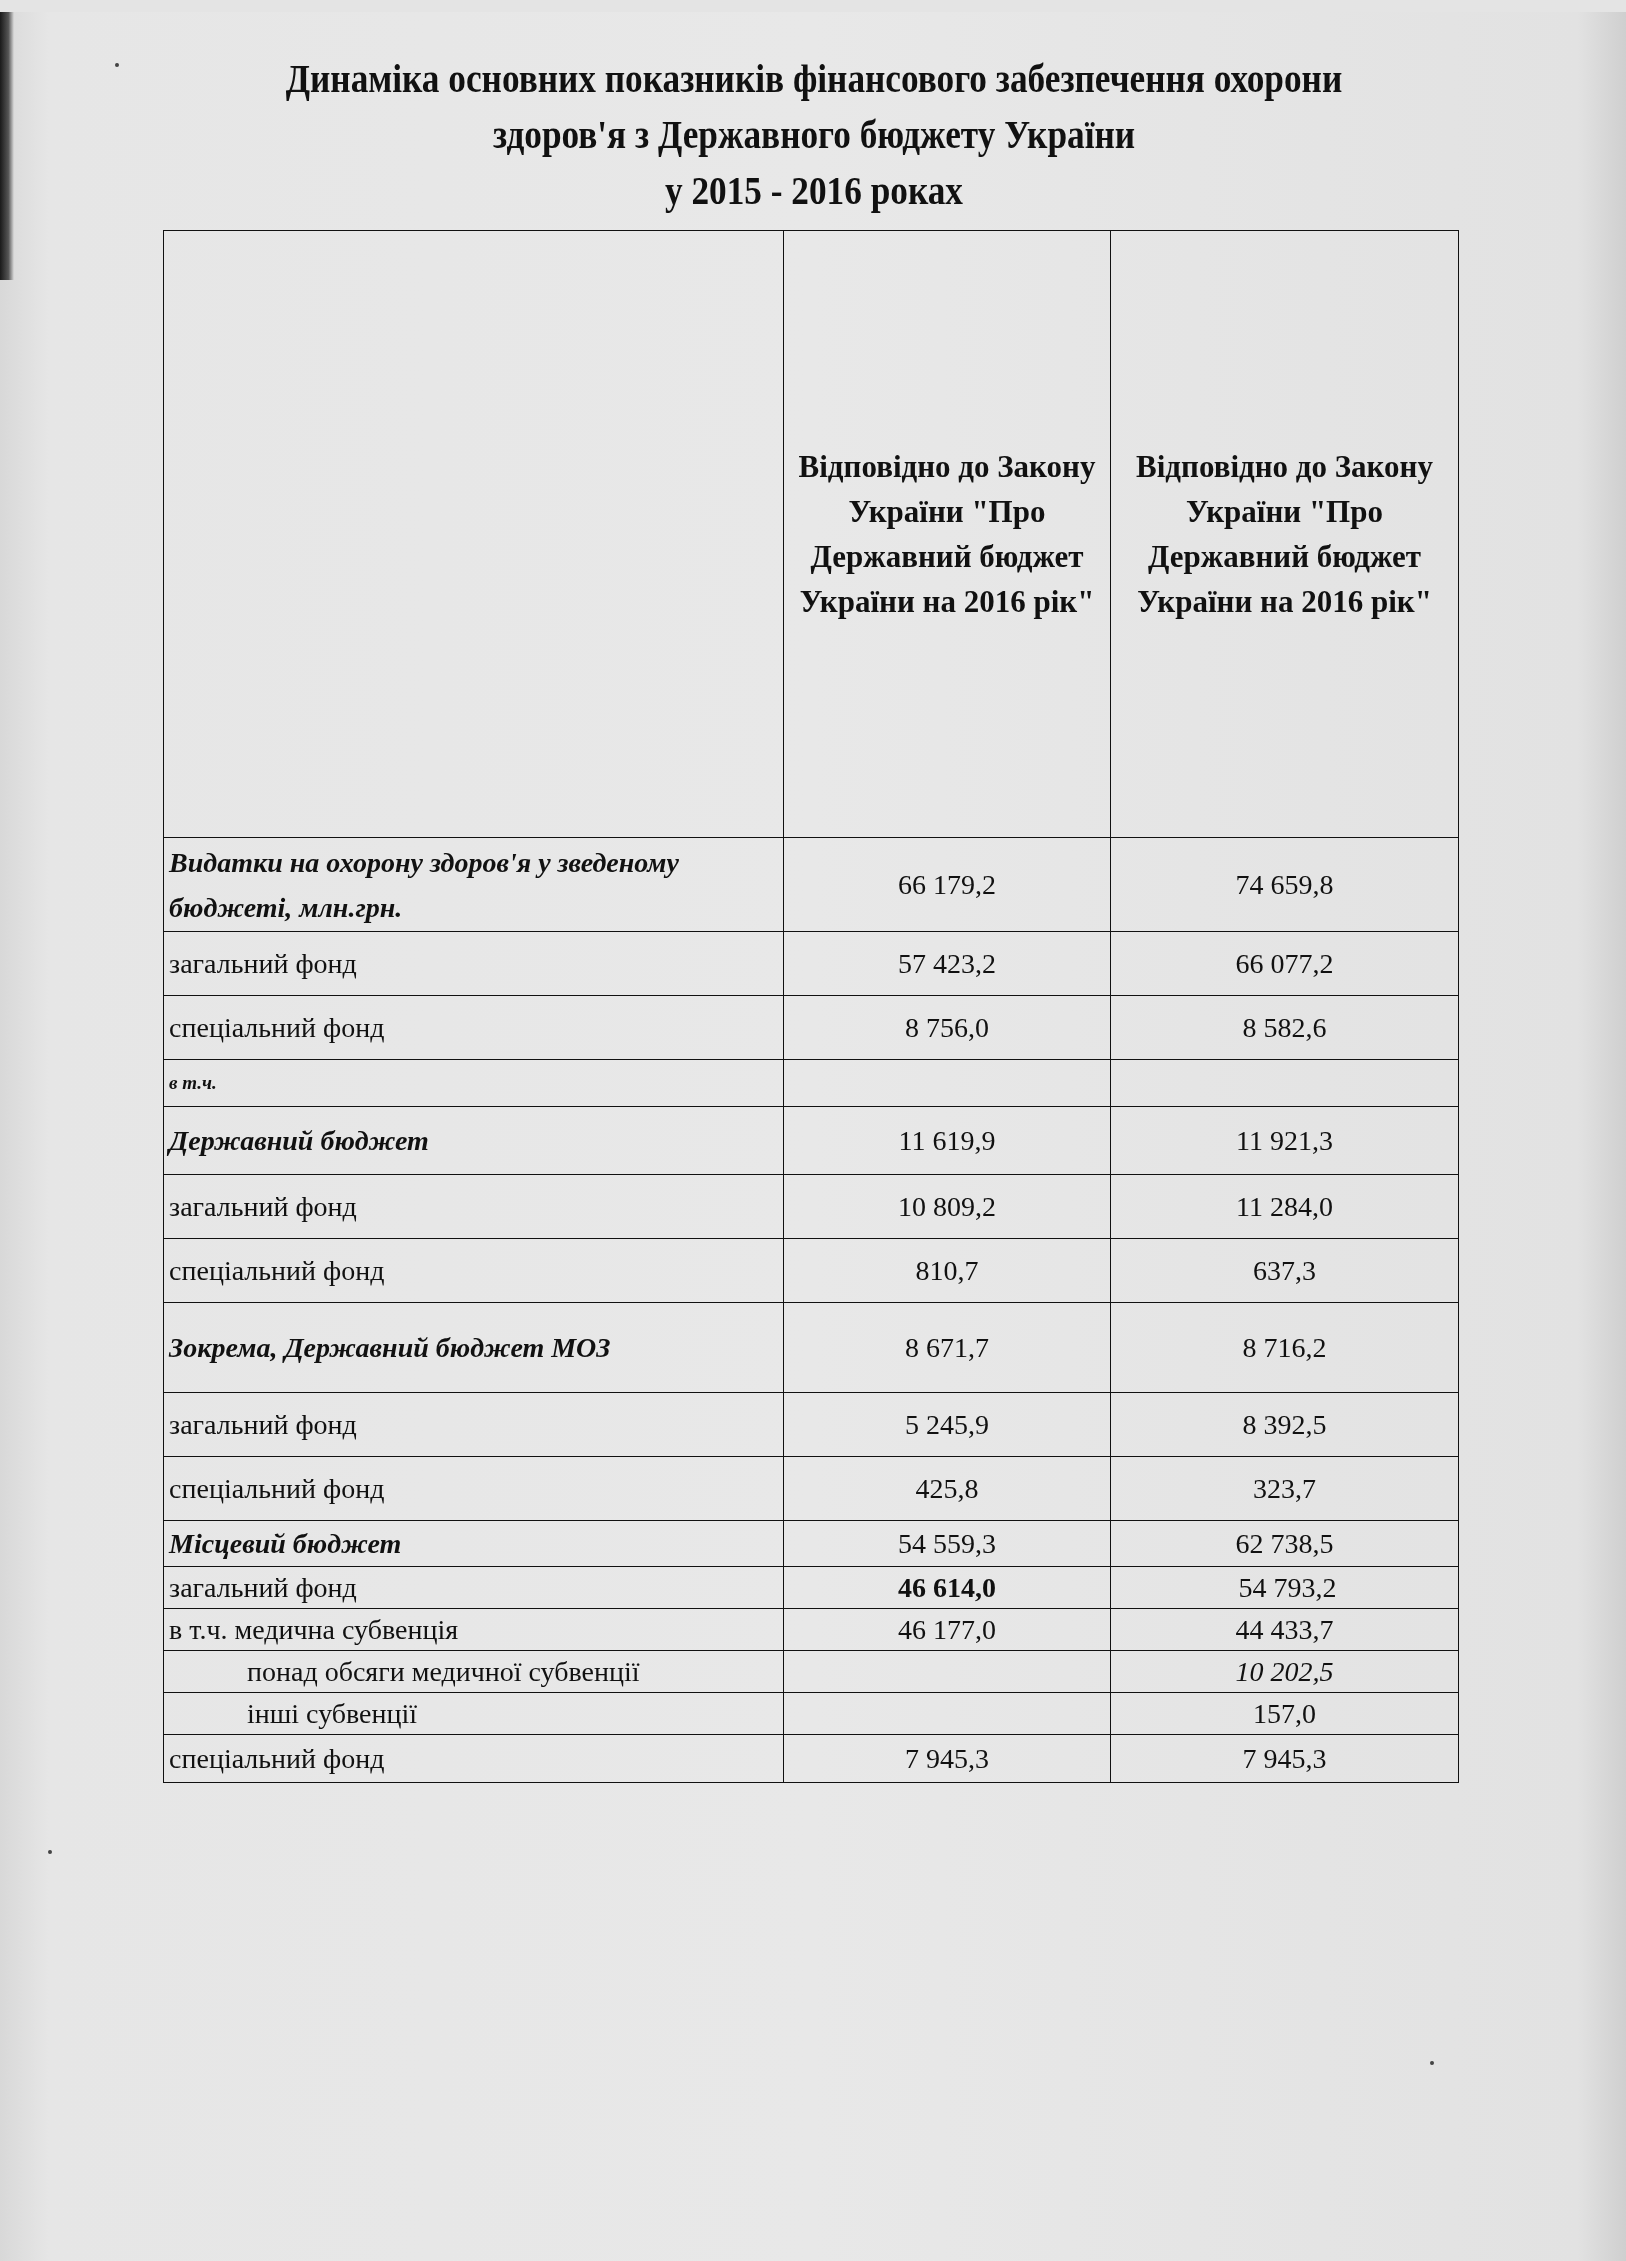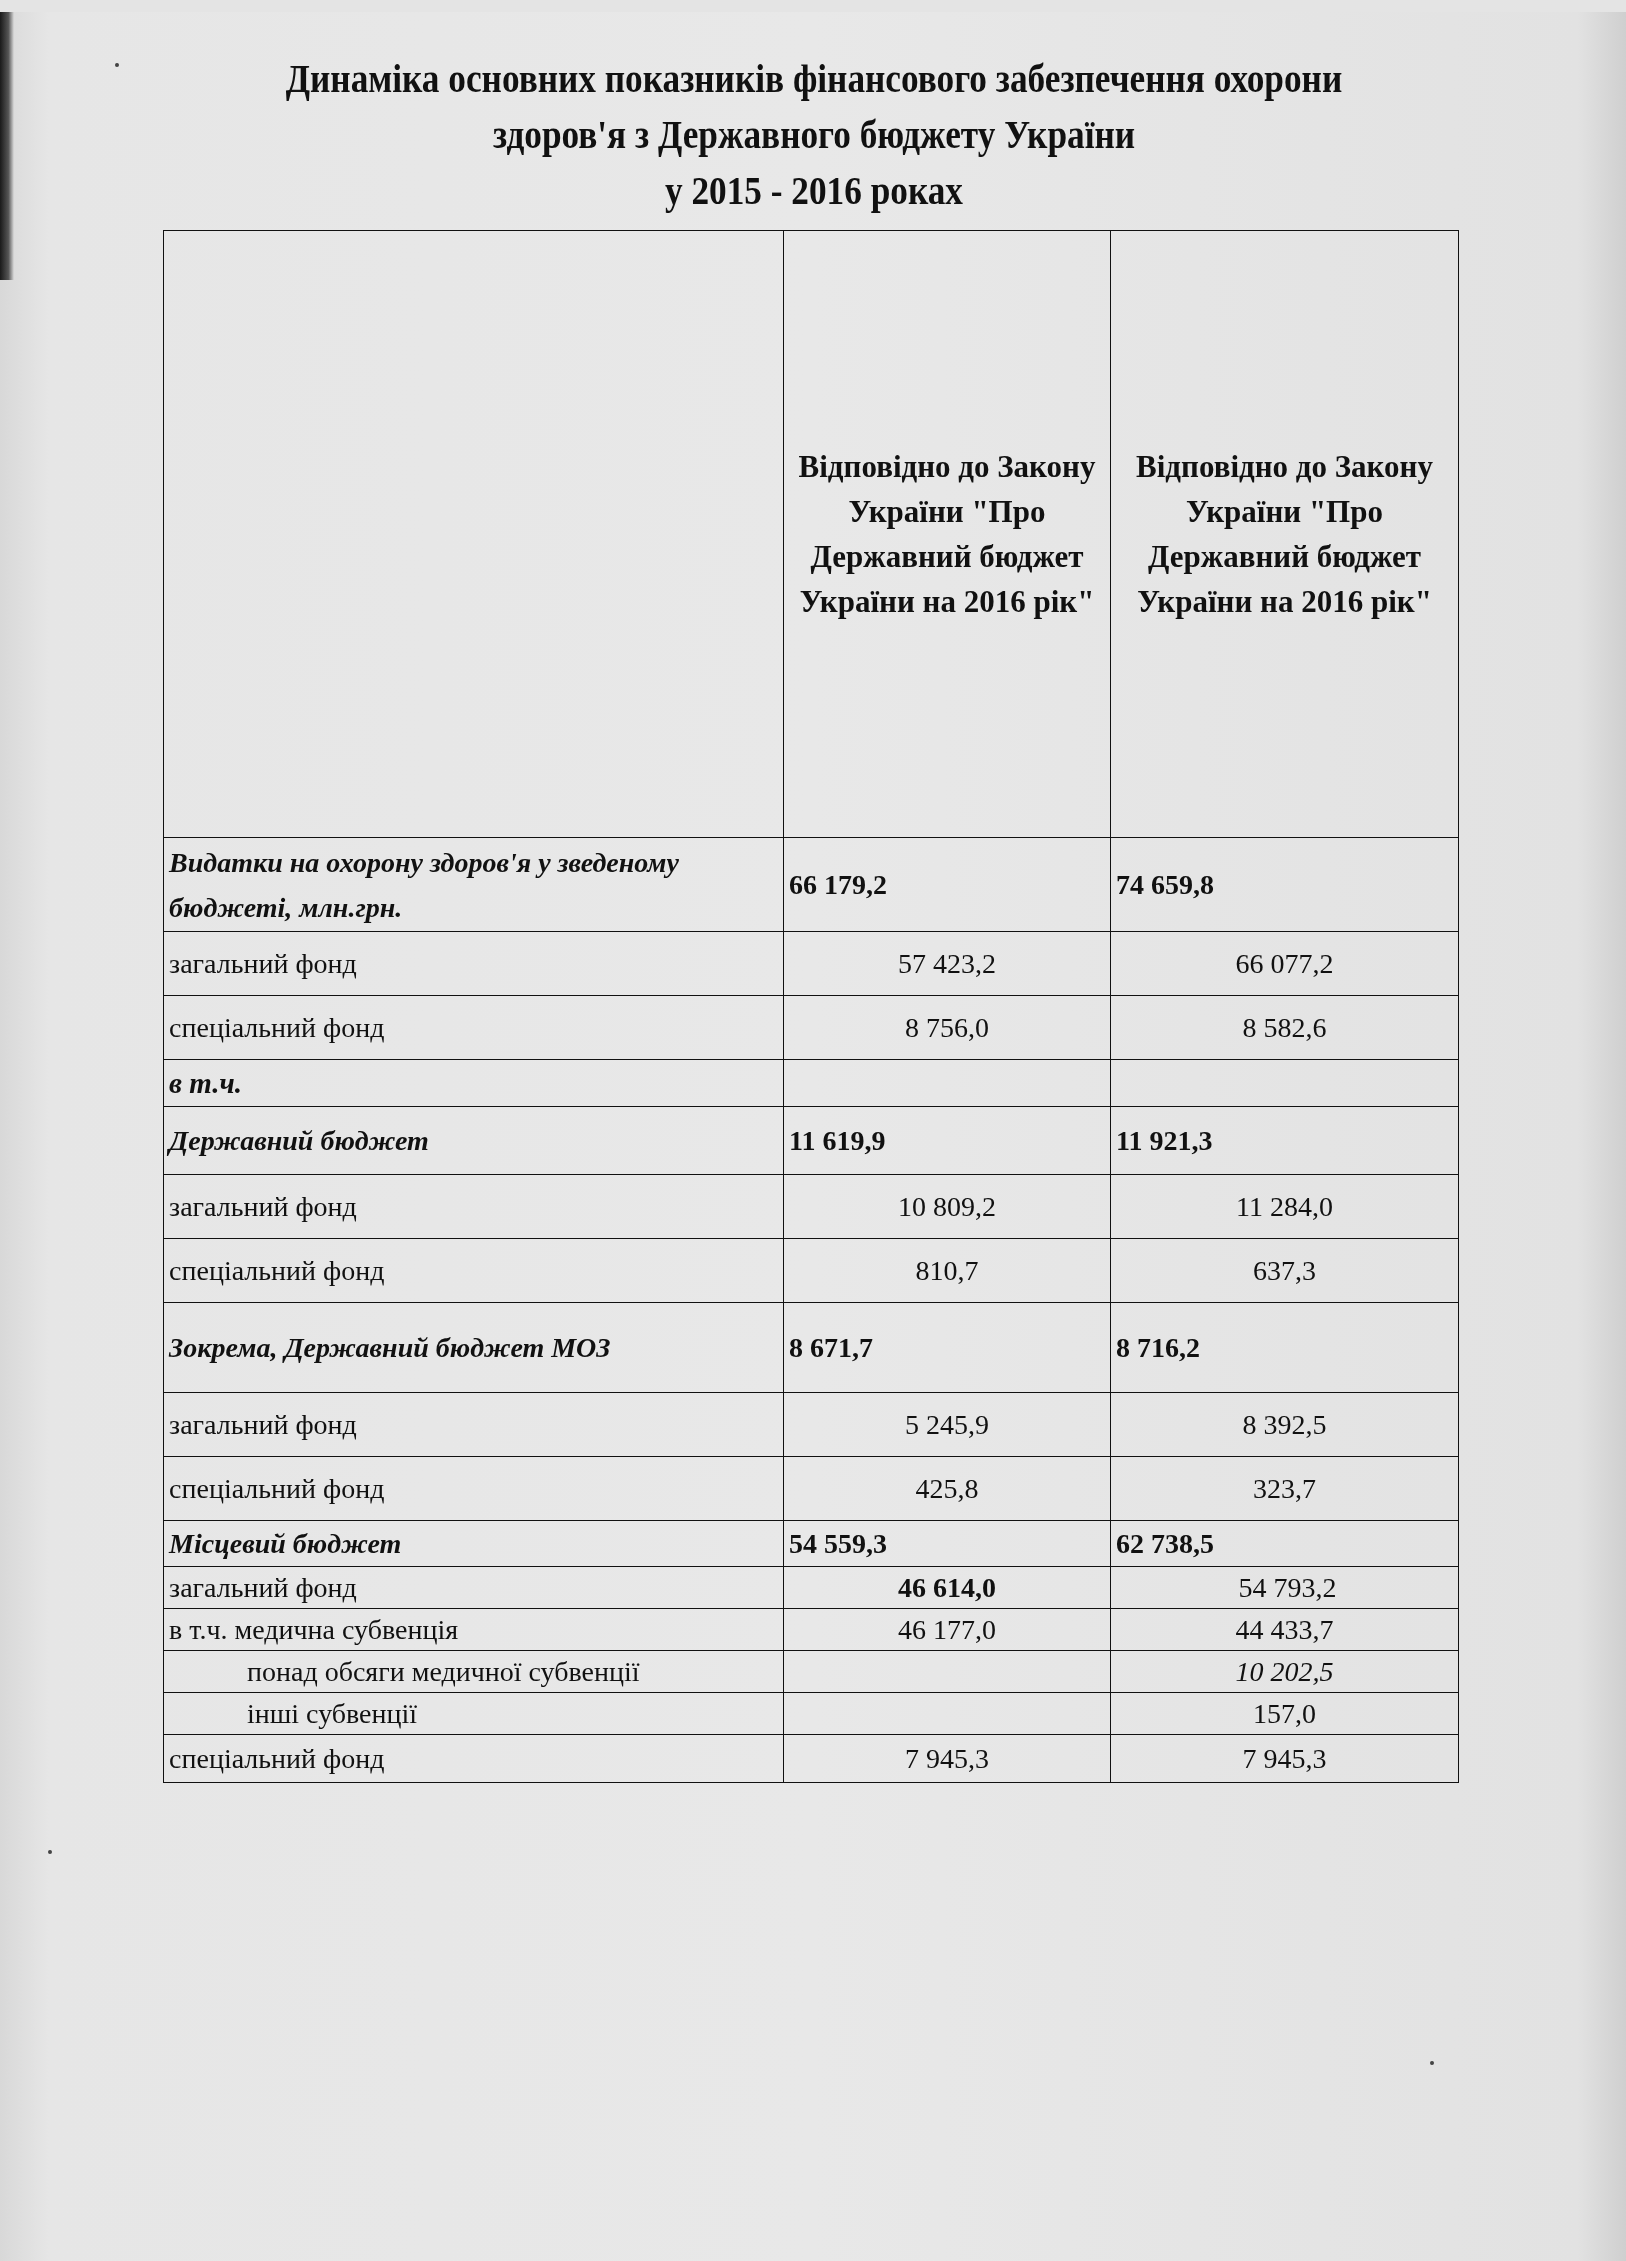--- a/index.html
+++ b/index.html
@@ -29,21 +29,21 @@
   }
   table.main td {
     border:1.9px solid #111; padding:0 5.1px;
     font-size:28px; vertical-align:middle;
   }
   col.c1 { width:620px; } col.c2 { width:327px; } col.c3 { width:348px; }
   .hdr td { height:606px; }
   .hdr .h { text-align:center; font-weight:bold; font-size:31px; line-height:45px; }
   .num { text-align:center; font-size:27px; }
   .b { font-weight:bold; font-size:32px;font-style:italic; }
-  .bn { font-weight:bold; font-size:32px; text-align:left; }
+  .bn { font-weight:normal; font-size:32px; text-align:center; }
   .indent { padding-left:83px !important; }
   .r-big td { height:93px; }
   .r td { height:63px; }
   .r-mid td { height:67px; }
   .r-moz td { height:89px; }
   .dot { position:absolute; width:3.8px; height:3.8px; background:#444; border-radius:50%; }
 </style>
 </head>
 <body>
 
@@ -80,21 +80,21 @@
       <td>загальний фонд</td>
       <td class="num">57 423,2</td>
       <td class="num">66 077,2</td>
     </tr>
     <tr class="r">
       <td>спеціальний фонд</td>
       <td class="num">8 756,0</td>
       <td class="num">8 582,6</td>
     </tr>
     <tr class="r" style="height:47px;">
-      <td class="b" style="font-size:29px;height:45px;">в т.ч.</td>
+      <td class="b" style="font-size:19px;height:45px;">в т.ч.</td>
       <td class="num" style="height:45px;"></td>
       <td class="num" style="height:45px;"></td>
     </tr>
     <tr class="r-mid">
       <td class="b">Державний бюджет</td>
       <td class="bn">11 619,9</td>
       <td class="bn">11 921,3</td>
     </tr>
     <tr class="r">
       <td>загальний фонд</td>

